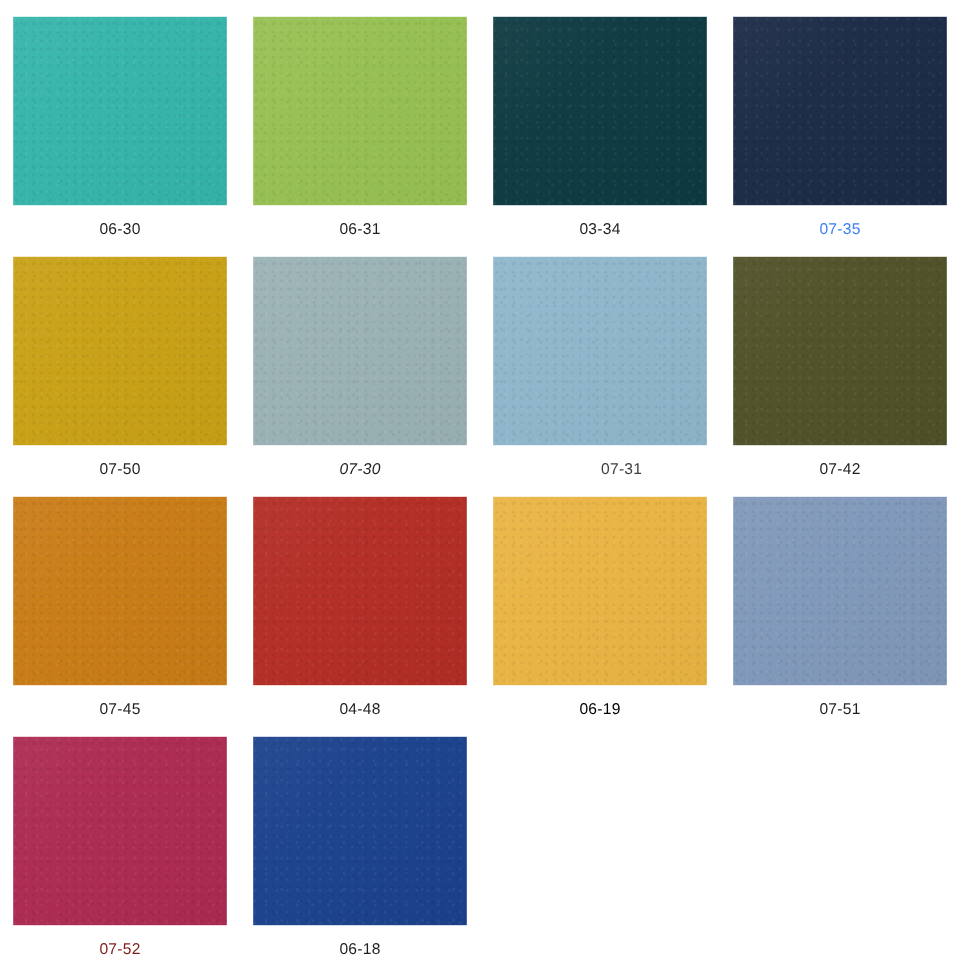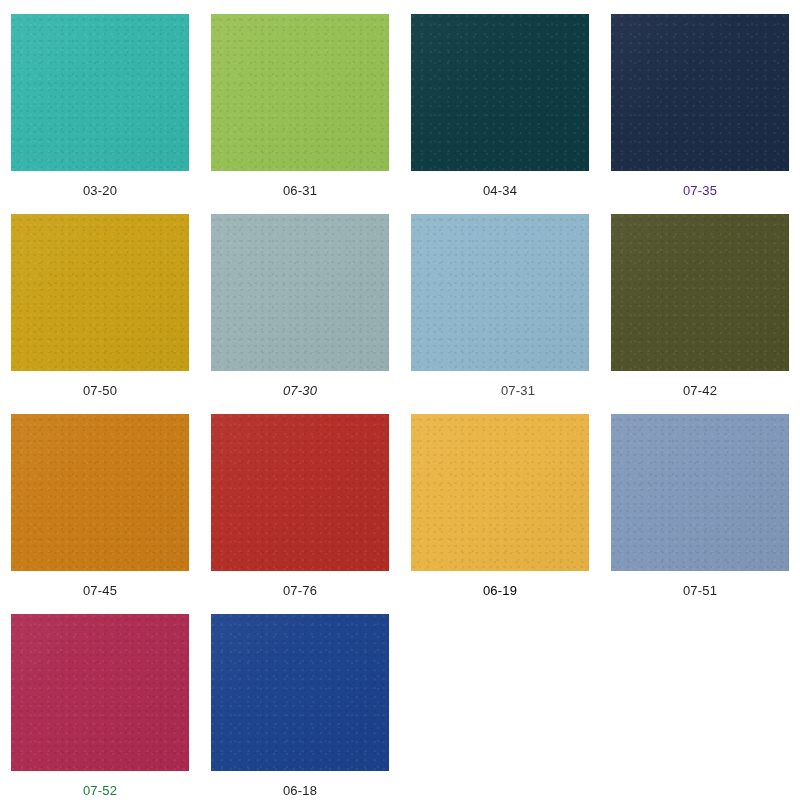--- a/index.html
+++ b/index.html
@@ -71,33 +71,33 @@
     padding-top: 13px;
     white-space: nowrap;
   }
 </style>
 </head>
 <body>
 
 <div id="swatch-grid" style="background: rgb(255, 255, 255); grid-template-columns: repeat(4, 1fr); grid-template-rows: repeat(4, 1fr);">
     <div class="swatch-cell">
       <div class="swatch-chip" style="background-color: rgb(53, 181, 171);"></div>
-      <div class="swatch-label" style="color: rgb(35, 31, 32);">03-20</div>
+      <div class="swatch-label" style="color: rgb(35, 31, 32);">06-30</div>
     </div>
     <div class="swatch-cell">
       <div class="swatch-chip" style="background-color: rgb(150, 192, 82);"></div>
       <div class="swatch-label" style="color: rgb(35, 31, 32);">06-31</div>
     </div>
     <div class="swatch-cell">
       <div class="swatch-chip" style="background-color: rgb(13, 58, 65);"></div>
-      <div class="swatch-label" style="color: rgb(35, 31, 32);">04-34</div>
+      <div class="swatch-label" style="color: rgb(35, 31, 32);">03-34</div>
     </div>
     <div class="swatch-cell">
       <div class="swatch-chip" style="background-color: rgb(27, 42, 70);"></div>
-      <div class="swatch-label" style="color: #4c1d95;">07-35</div>
+      <div class="swatch-label" style="color: #3b82f6;">07-35</div>
     </div>
     <div class="swatch-cell">
       <div class="swatch-chip" style="background-color: rgb(201, 161, 22);"></div>
       <div class="swatch-label" style="color: rgb(35, 31, 32);">07-50</div>
     </div>
     <div class="swatch-cell">
       <div class="swatch-chip" style="background-color: rgb(154, 178, 181);"></div>
       <div class="swatch-label" style="color: rgb(35, 31, 32); font-style: italic;">07-30</div>
     </div>
     <div class="swatch-cell">
@@ -107,31 +107,31 @@
     <div class="swatch-cell">
       <div class="swatch-chip" style="background-color: rgb(79, 81, 40);"></div>
       <div class="swatch-label" style="color: rgb(35, 31, 32);">07-42</div>
     </div>
     <div class="swatch-cell">
       <div class="swatch-chip" style="background-color: rgb(201, 124, 22);"></div>
       <div class="swatch-label" style="color: rgb(35, 31, 32);">07-45</div>
     </div>
     <div class="swatch-cell">
       <div class="swatch-chip" style="background-color: rgb(179, 45, 37);"></div>
-      <div class="swatch-label" style="color: rgb(35, 31, 32);">07-76</div>
+      <div class="swatch-label" style="color: rgb(35, 31, 32);">04-48</div>
     </div>
     <div class="swatch-cell">
       <div class="swatch-chip" style="background-color: rgb(233, 180, 67);"></div>
       <div class="swatch-label" style="color: #000000;">06-19</div>
     </div>
     <div class="swatch-cell">
       <div class="swatch-chip" style="background-color: rgb(128, 152, 186);"></div>
       <div class="swatch-label" style="color: rgb(35, 31, 32);">07-51</div>
     </div>
     <div class="swatch-cell">
       <div class="swatch-chip" style="background-color: rgb(173, 42, 81);"></div>
-      <div class="swatch-label" style="color: #15803d;">07-52</div>
+      <div class="swatch-label" style="color: #7f1d1d;">07-52</div>
     </div>
     <div class="swatch-cell">
       <div class="swatch-chip" style="background-color: rgb(28, 66, 141);"></div>
       <div class="swatch-label" style="color: rgb(35, 31, 32);">06-18</div>
     </div>
   </div>
 
 </body></html>

